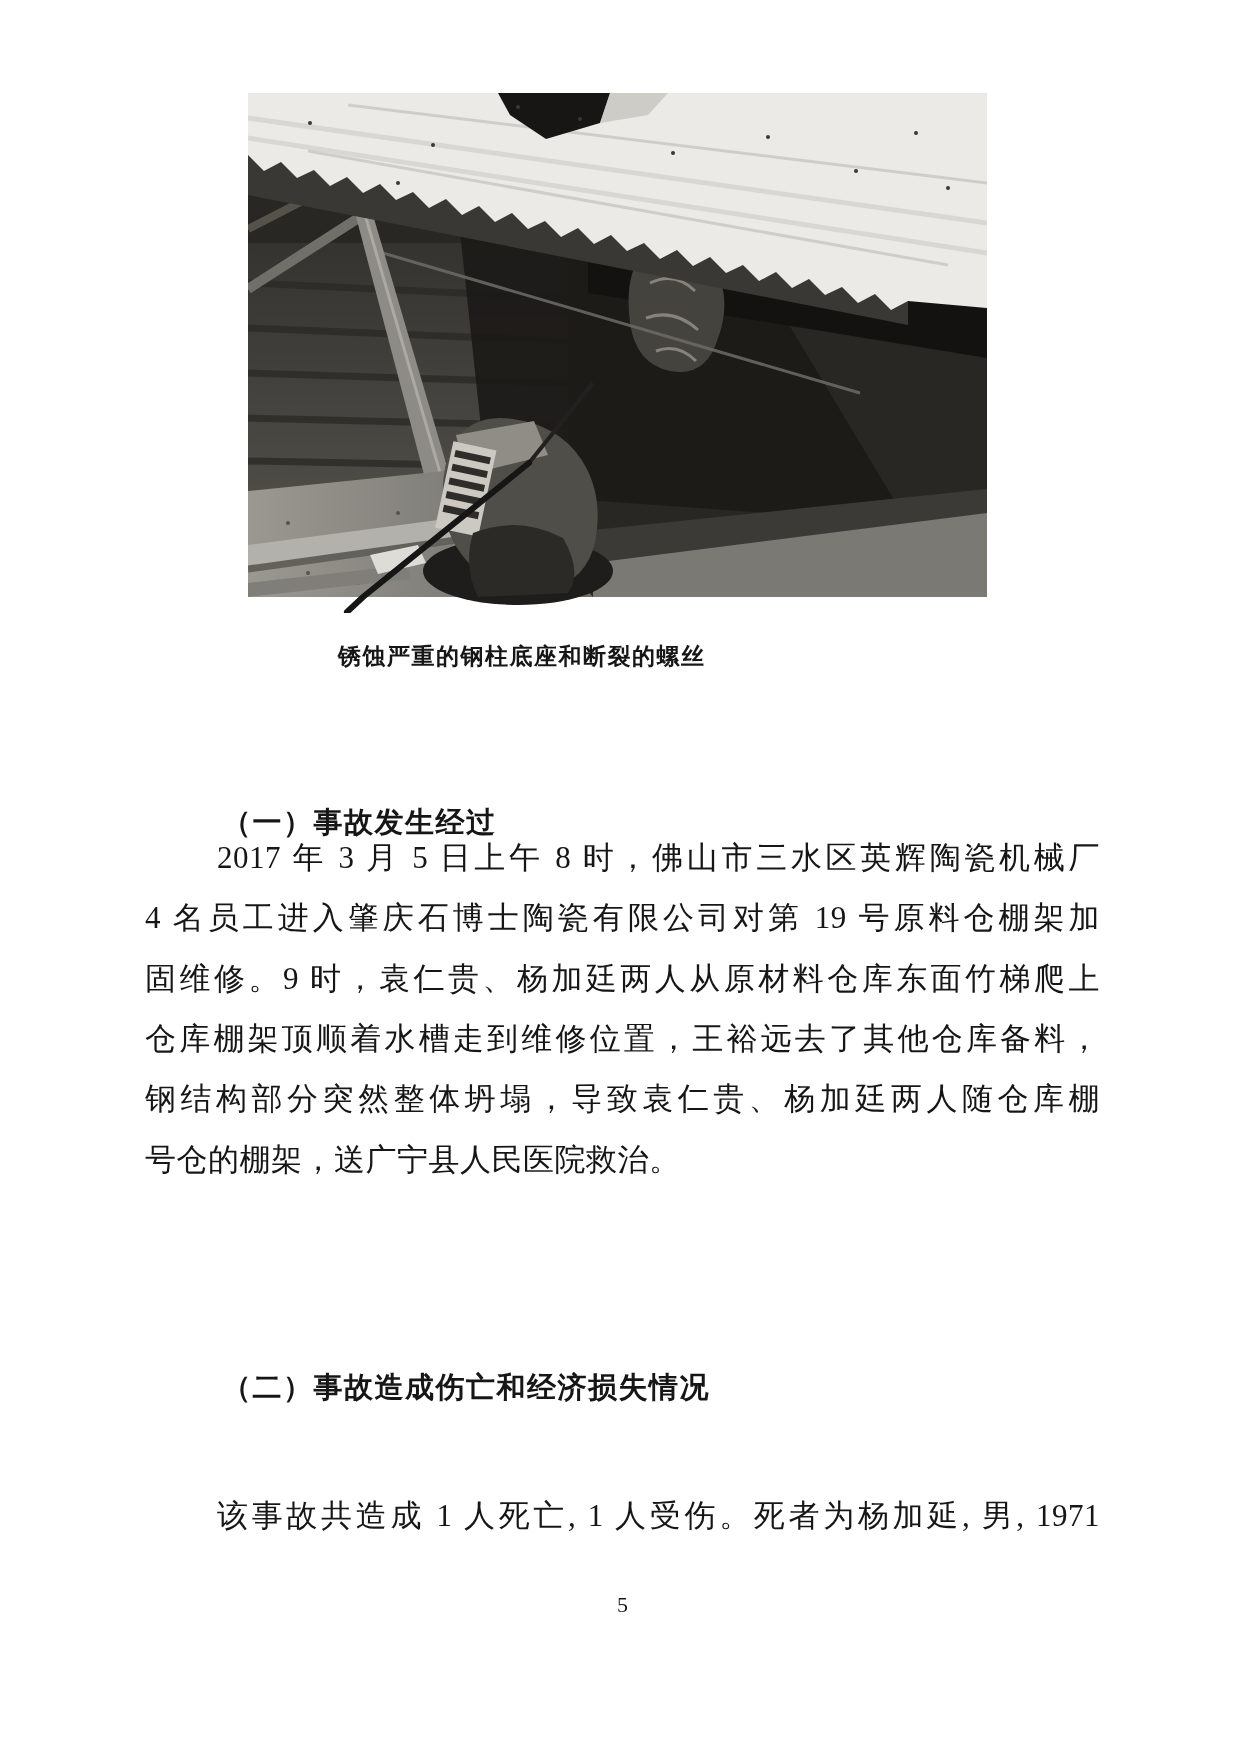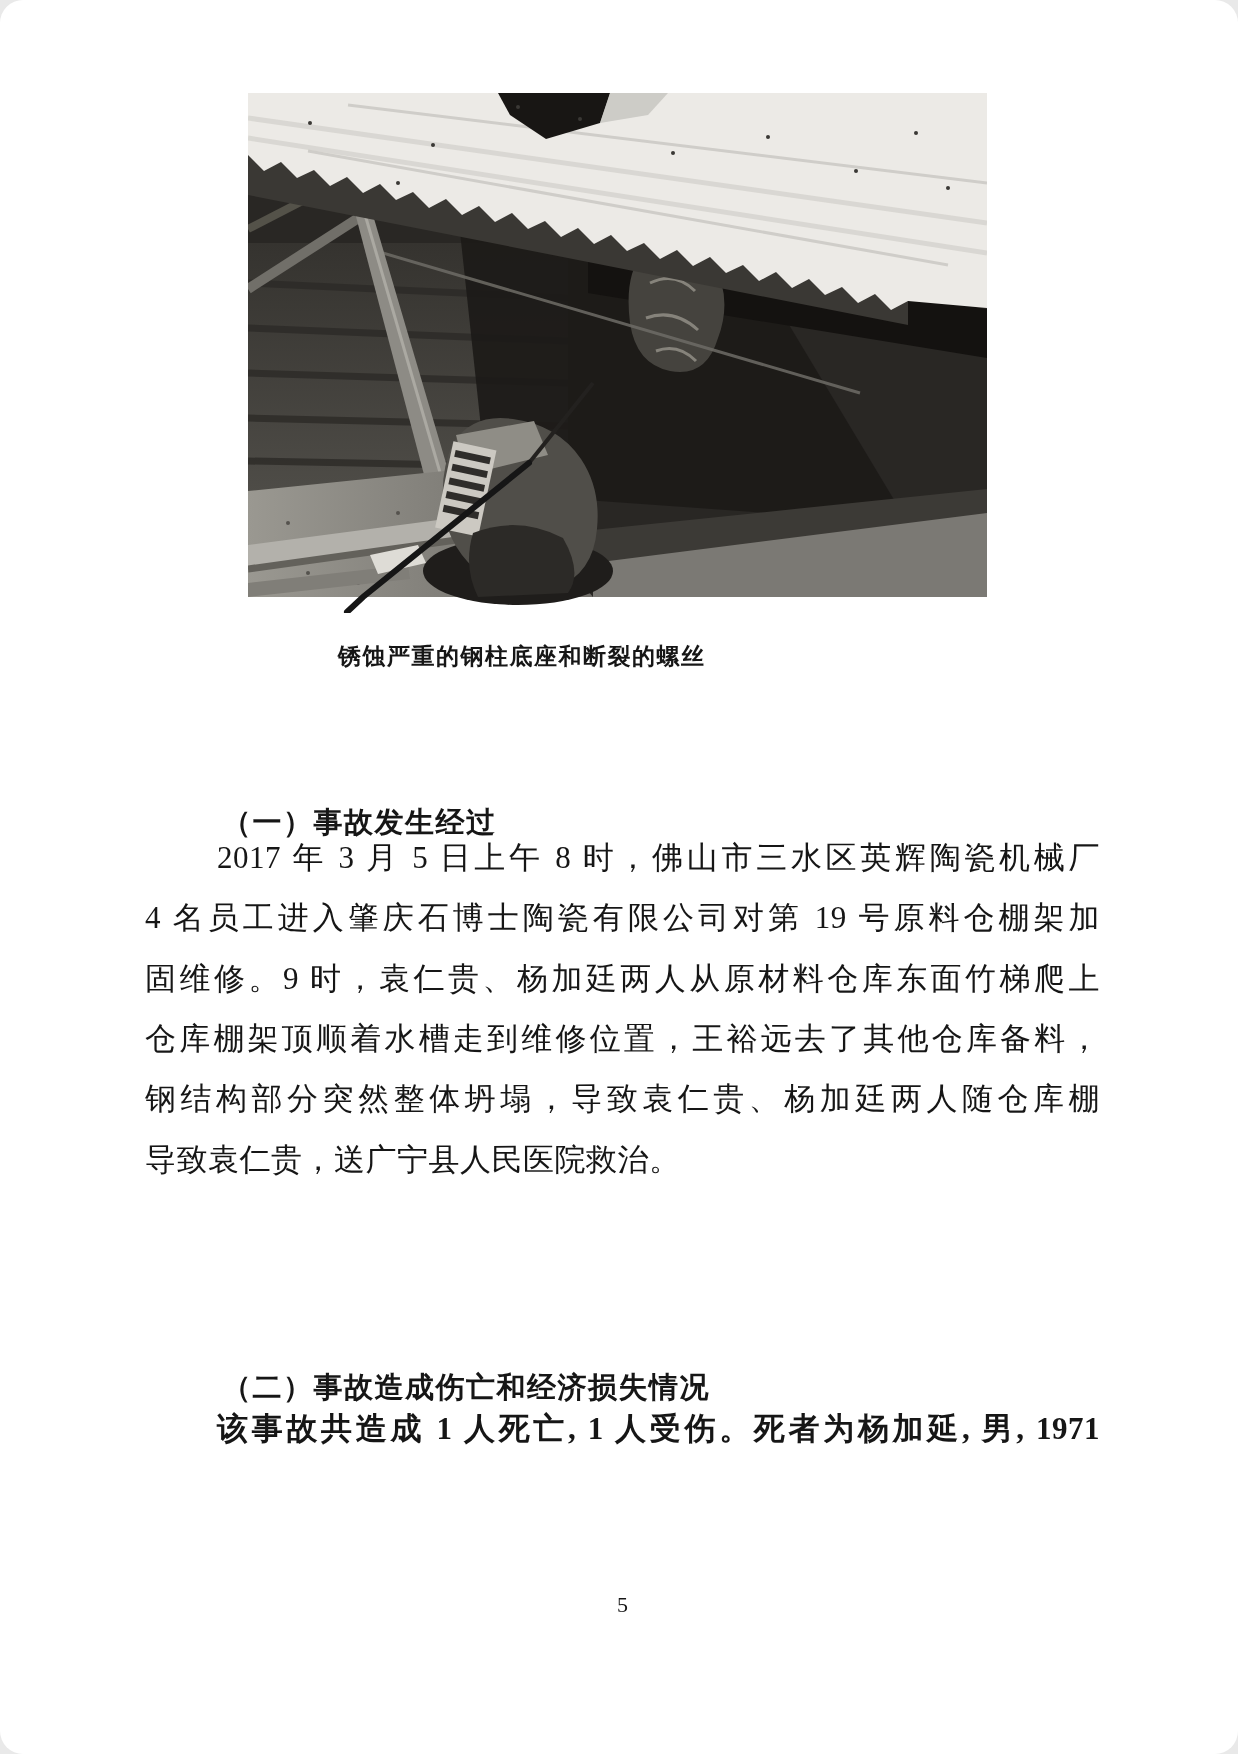--- a/index.html
+++ b/index.html
@@ -4,21 +4,20 @@
 <style>
   html,body{margin:0;padding:0;background:#e9e9e9;}
   .page{
     position:relative;
     width:1238px;height:1754px;
     margin:0 auto;
     background:#ffffff;
     font-family:"Liberation Serif","DejaVu Serif",serif;
     color:#161616;
     overflow:hidden;
-    border-radius:23px;
   }
   .photo{
     position:absolute;left:248px;top:93px;width:739px;height:520px;margin:0;
   }
   .photo svg{display:block;}
   .caption{
     position:absolute;left:338px;top:642px;
     font-size:23px;line-height:30px;font-weight:600;letter-spacing:1.5px;
   }
   .heading{
@@ -32,21 +31,21 @@
     font-size:29px;line-height:34px;font-weight:700;letter-spacing:1.5px;
     white-space:nowrap;
   }
   .subhead.s1{top:777px;margin-top:28px;}
   .subhead.s2{top:1370px;}
   .para{
     position:absolute;left:145px;width:955px;
     font-size:31px;
   }
   .para.p1{top:828px;}
-  .para.p2{top:1399px;font-weight:bold;}
+  .para.p2{top:1486px;}
   .bodyline{
     height:60.35px;line-height:60.35px;
     text-align:justify;text-align-last:justify;
     letter-spacing:0.5px;
   }
   .bodyline.indent{padding-left:72px;}
   .bodyline.lastline{text-align:left;text-align-last:left;}
   .pagenum{
     position:absolute;left:145px;top:1592px;width:955px;
     text-align:center;font-size:22px;
@@ -175,21 +174,21 @@
 
 
   <h3 class="subhead s1">（一）事故发生经过</h3>
 
   <div class="para p1">
     <div class="bodyline indent">2017 年 3 月 5 日上午 8 时，佛山市三水区英辉陶瓷机械厂</div>
     <div class="bodyline">4 名员工进入肇庆石博士陶瓷有限公司对第 19 号原料仓棚架加</div>
     <div class="bodyline">固维修。9 时，袁仁贵、杨加廷两人从原材料仓库东面竹梯爬上</div>
     <div class="bodyline">仓库棚架顶顺着水槽走到维修位置，王裕远去了其他仓库备料，</div>
     <div class="bodyline">钢结构部分突然整体坍塌，导致袁仁贵、杨加廷两人随仓库棚</div>
-    <div class="bodyline lastline">导致袁仁贵，送广宁县人民医院救治。</div>
+    <div class="bodyline lastline">号仓的棚架，送广宁县人民医院救治。</div>
   </div>
 
   <h3 class="subhead s2">（二）事故造成伤亡和经济损失情况</h3>
 
   <div class="para p2">
     <div class="bodyline indent">该事故共造成 1 人死亡, 1 人受伤。死者为杨加延, 男, 1971</div>
   </div>
 
   <div class="pagenum">5</div>
 

